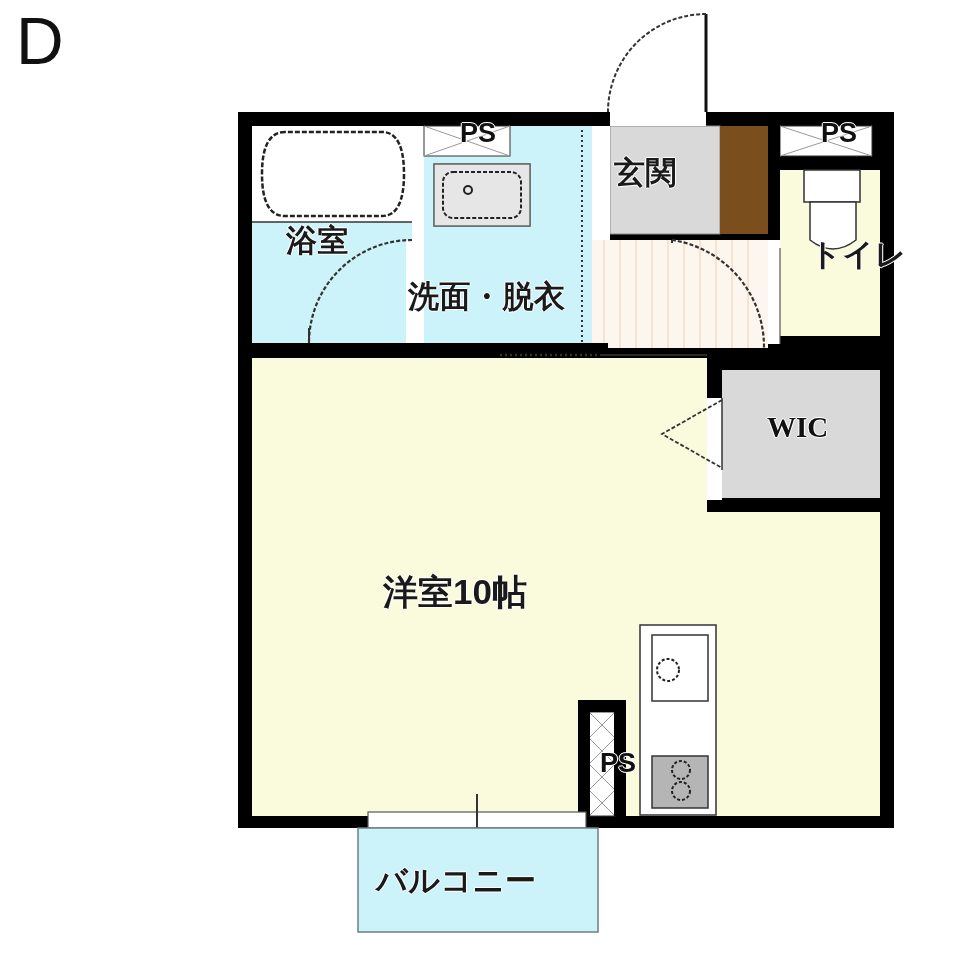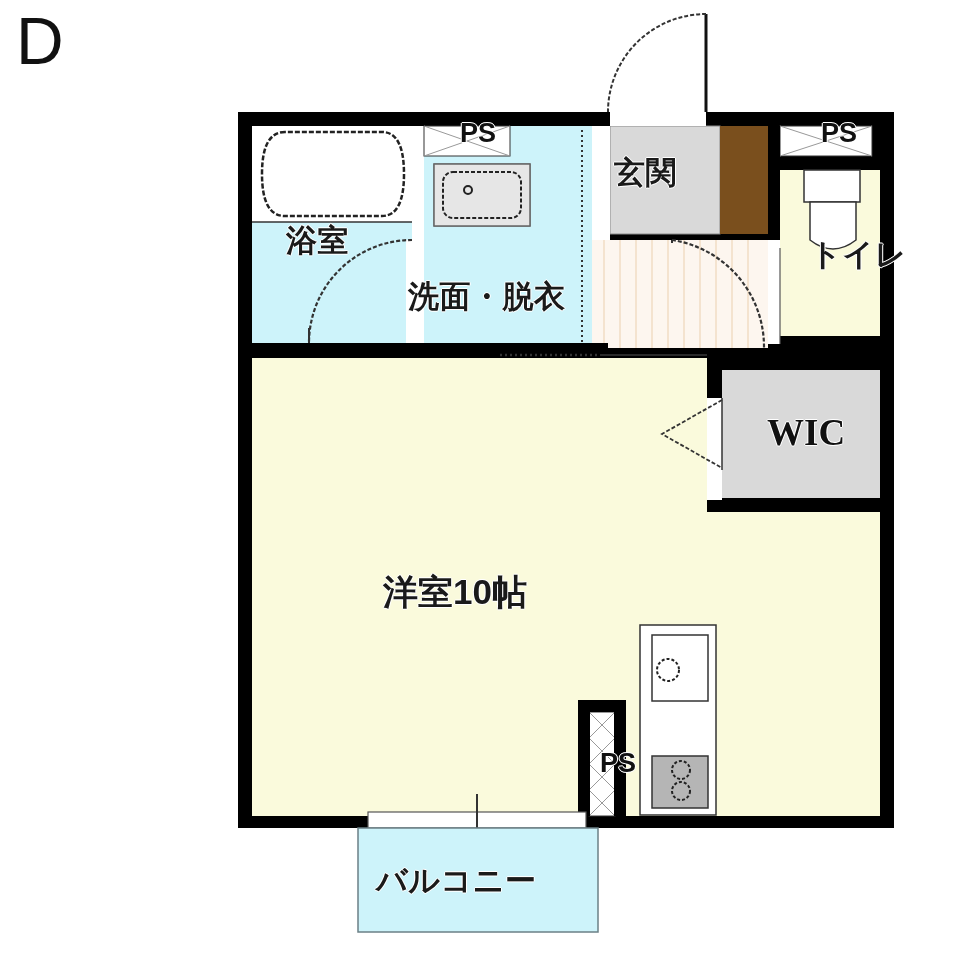--- a/index.html
+++ b/index.html
@@ -50,21 +50,21 @@
     text-align: center;
   }
   .ps-label {
     font-size: 27px;
     font-weight: 700;
     color: #111;
     text-shadow: 1px 0 0 #fff, -1px 0 0 #fff, 0 1px 0 #fff, 0 -1px 0 #fff;
     margin-left: 20px;
   }
   .wic-label {
-    font-size: 37px;
+    font-size: 29px;
     font-weight: 700;
     font-family: "Liberation Serif", serif;
     color: #111;
     text-shadow: 1px 0 0 #fff, -1px 0 0 #fff, 0 1px 0 #fff, 0 -1px 0 #fff;
   }
 </style>
 </head>
 <body>
 
 <svg id="floorplan" viewBox="0 0 960 967" xmlns="http://www.w3.org/2000/svg">

